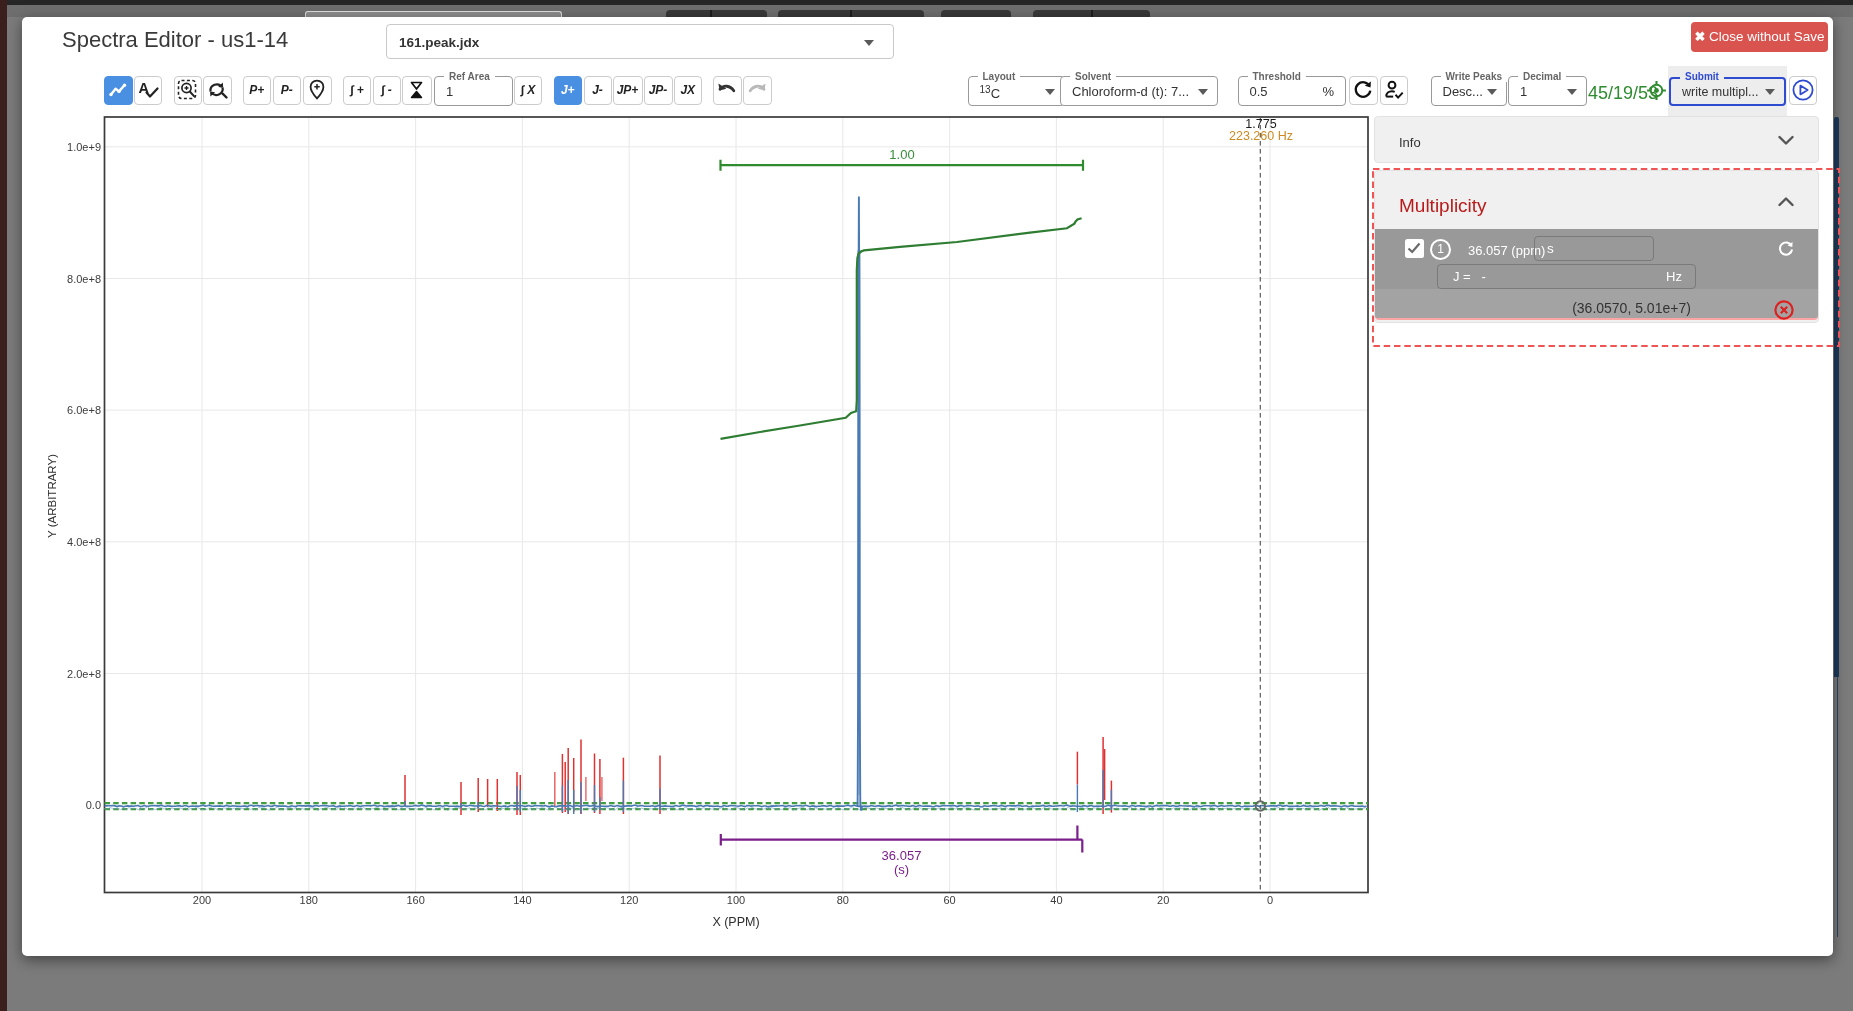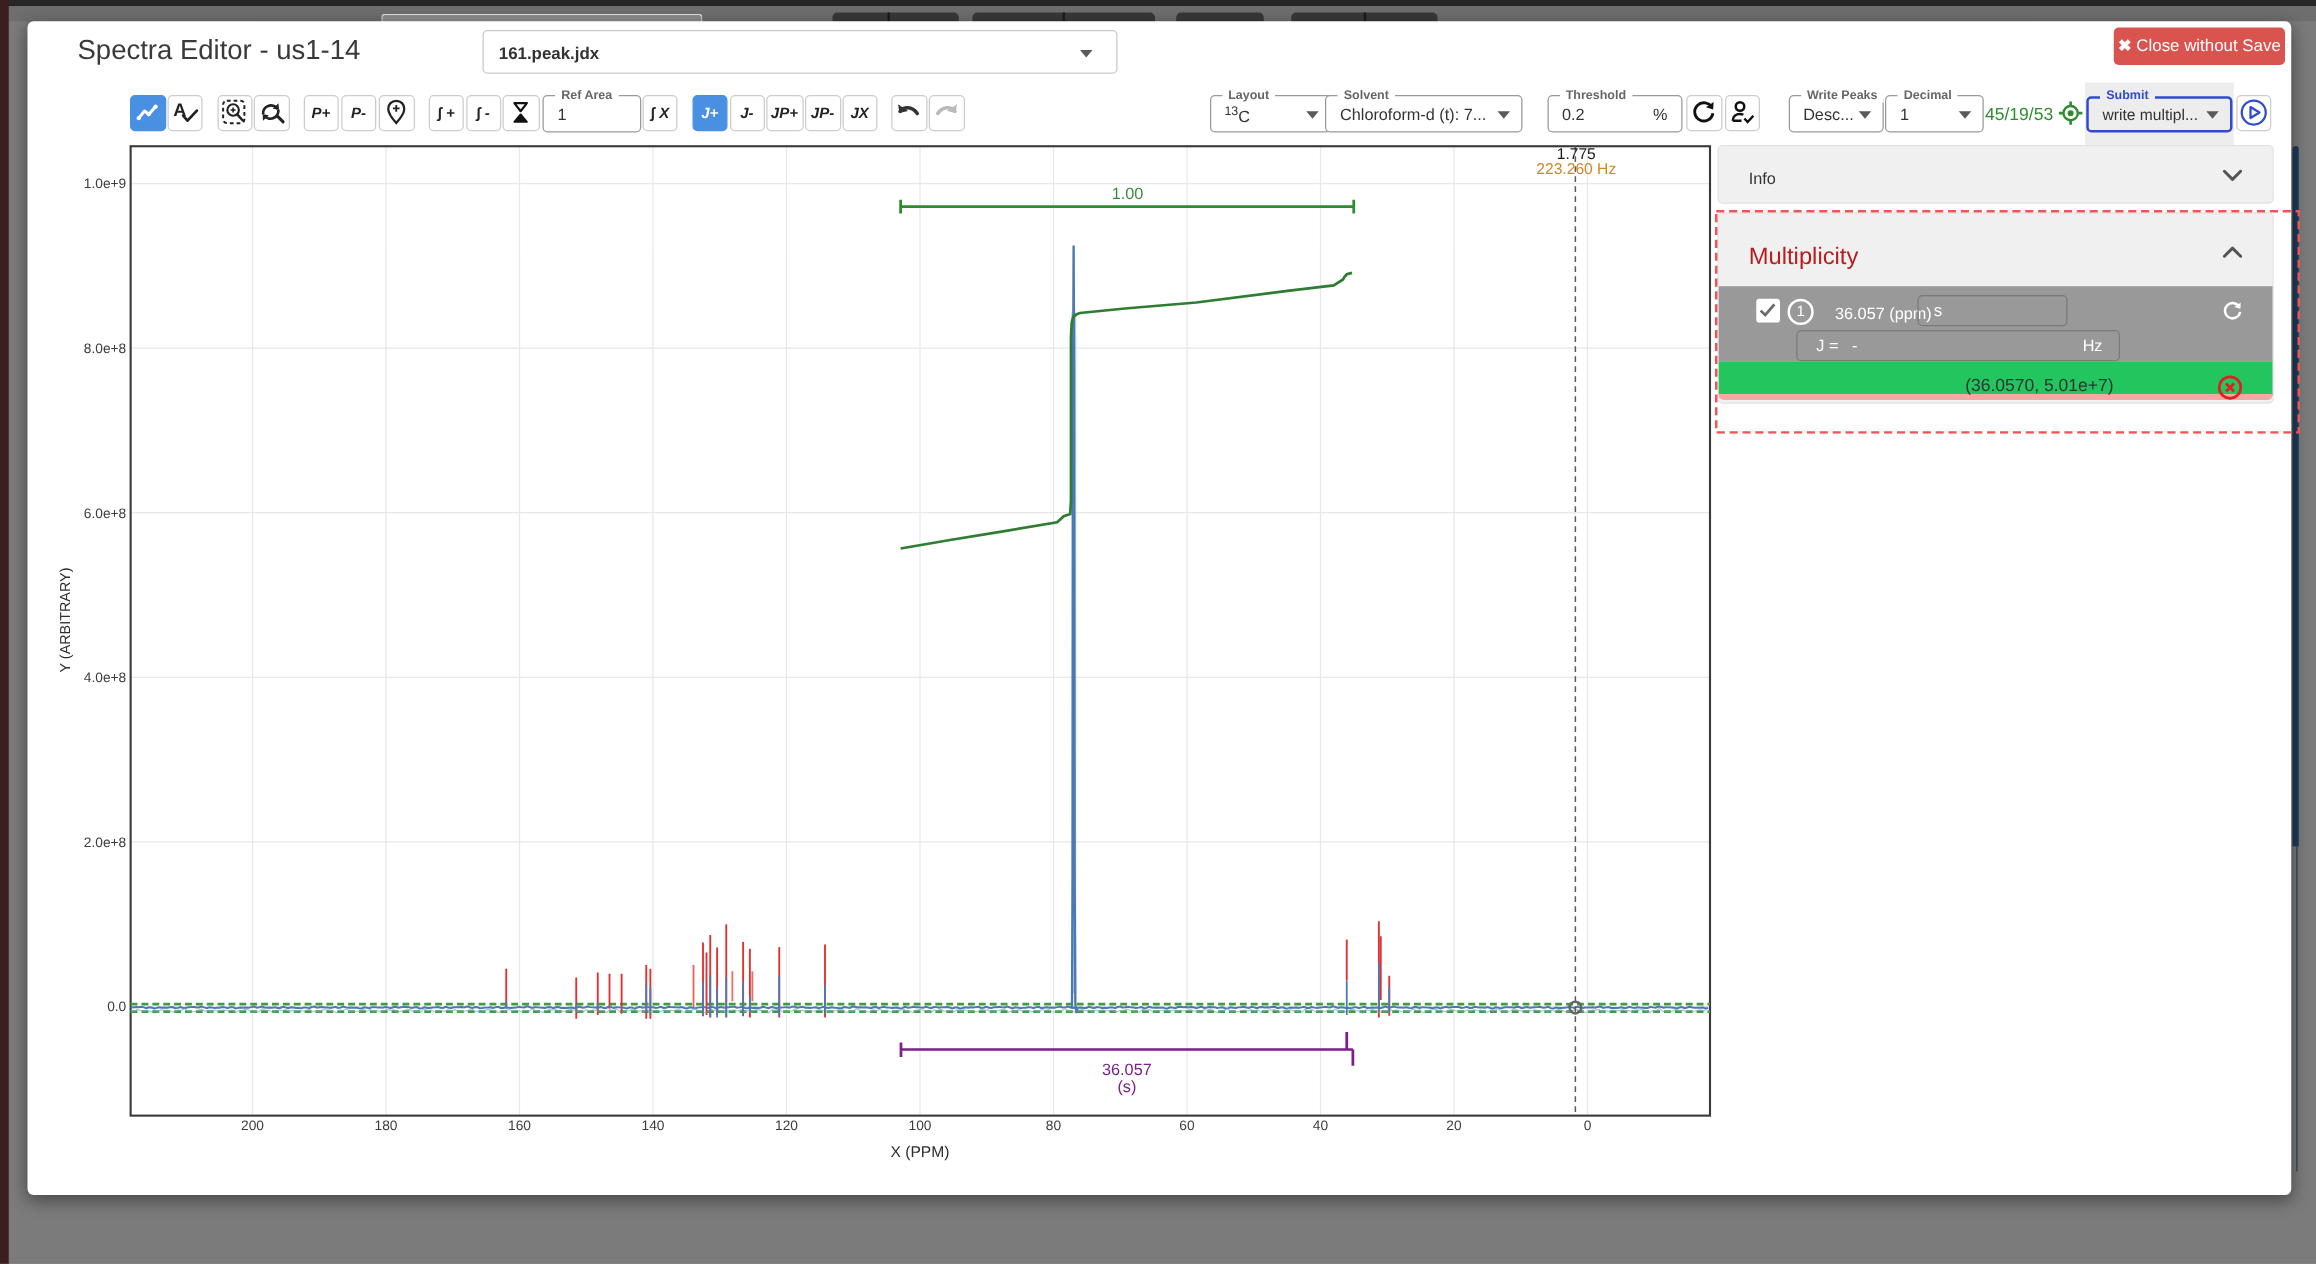--- a/index.html
+++ b/index.html
@@ -28,21 +28,21 @@
 .fs { position:absolute; top:76px; height:29.5px; border:1px solid #999;
   border-radius:4px; background:#fff; }
 .fl { position:absolute; left:9px; top:-6px; padding:0 5px; background:#fff;
   font-size:10px; font-weight:bold; color:#666; white-space:nowrap; }
 .fv { position:absolute; left:11px; top:7px; font-size:13px; color:#333; white-space:nowrap; }
 .fv sup { font-size:10px; }
 .rt { position:absolute; right:11px; top:7px; font-size:13px; color:#333; }
 .caret { position:absolute; right:9px; top:11.5px; width:0; height:0;
   border-left:5.5px solid transparent; border-right:5.5px solid transparent;
   border-top:6.5px solid #5a5a5a; }
-#greentxt { position:absolute; left:1588px; top:83px; font-size:14px; color:#2f8b2f; }
+#greentxt { position:absolute; left:1588px; top:83px; font-size:18px; color:#2f8b2f; }
 #targeticon { position:absolute; left:1645px; top:79px; }
 #submitbg { position:absolute; left:1668px; top:66px; width:119px; height:54px; background:#ededed; }
 #submitsel { position:absolute; left:1669px; top:76.5px; width:117px; height:29.5px;
   border:2px solid #2f4bd0; border-radius:4px; background:#ededed; }
 #submitsel .fl { color:#2f4bd0; background:#ededed; top:-8px; }
 #chart { position:absolute; left:30px; top:108px; }
 .panel { position:absolute; left:1374px; width:445px; background:#f0f0f0;
   border:1px solid #e2e2e2; border-radius:4px;padding-left:36px; }
 .chev { position:absolute; right:24px; }
 #redbox { position:absolute; left:1371.5px; top:168px; z-index:30; }
@@ -52,21 +52,21 @@
 #circ1 { position:absolute; left:1430px; top:239px; width:21px; height:21px;
   border:2px solid #fff; border-radius:50%; color:#fff; font-size:12px;
   text-align:center; line-height:17px; }
 #ppmtxt { position:absolute; left:1457px; top:242.5px; font-size:13px; color:#fff;margin-left:11px; }
 #sinput { position:absolute; left:1534px; top:236px; width:120px; height:25px;
   border:1.5px solid #7a7a7a; border-radius:4px; color:#fff; font-size:13.5px;
   padding-left:12px; line-height:23px; }
 #jrow { position:absolute; left:1437px; top:263.5px; width:259px; height:25px;
   border:1.5px solid #7a7a7a; border-radius:4px; color:#fff; font-size:13px; }
 #wrow { position:absolute; left:1375px; top:289.4px; width:443px; height:31px;
-  background:#22c55e; border-radius:0 0 4px 4px; border-bottom:5px solid #fca5a5; }
+  background:#a3a3a3; border-radius:0 0 4px 4px; border-bottom:2px solid #fca5a5; }
 #wrow span { position:absolute; left:70px; right:0; text-align:center; top:11px;
   font-size:14px; color:#333; }
 #redx { position:absolute; left:1774px; top:300px; }
 </style></head>
 <body>
 <div id="topbar"></div>
 <div style="position:absolute;left:0;top:5px;width:1853px;height:12px;background:#6e6e6e"></div>
 <div id="bginput"></div>
 <div class="bgtab" style="left:666px;width:101px"></div>
 <div class="bgtab" style="left:778px;width:146px"></div>
@@ -199,21 +199,21 @@
     <span class="fv"><sup>13</sup>C</span>
     <span class="caret"></span>
   </div>
 <div class="fs" style="left:1060px;width:158px">
     <span class="fl">Solvent</span>
     <span class="fv">Chloroform-d (t): 7...</span>
     <span class="caret"></span>
   </div>
 <div class="fs" style="left:1237.5px;width:108.5px">
     <span class="fl">Threshold</span>
-    <span class="fv">0.2</span>
+    <span class="fv">0.5</span>
     <span class="rt">%</span>
   </div>
 <div class="fs" style="left:1430.5px;width:76px">
     <span class="fl">Write Peaks</span>
     <span class="fv">Desc...</span>
     <span class="caret"></span>
   </div>
 <div class="fs" style="left:1508px;width:78.5px">
     <span class="fl">Decimal</span>
     <span class="fv">1</span>

